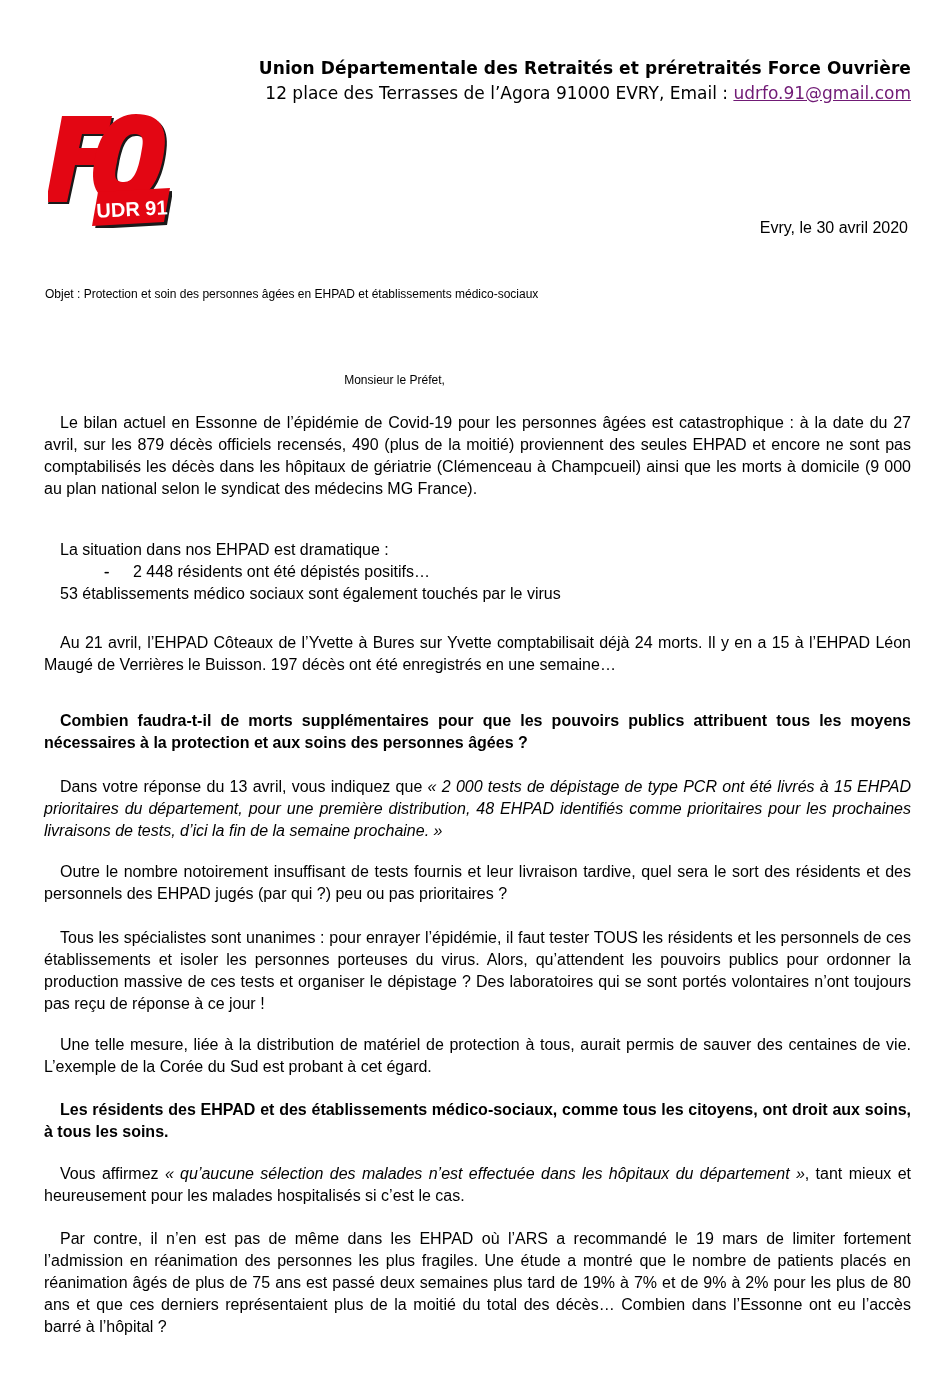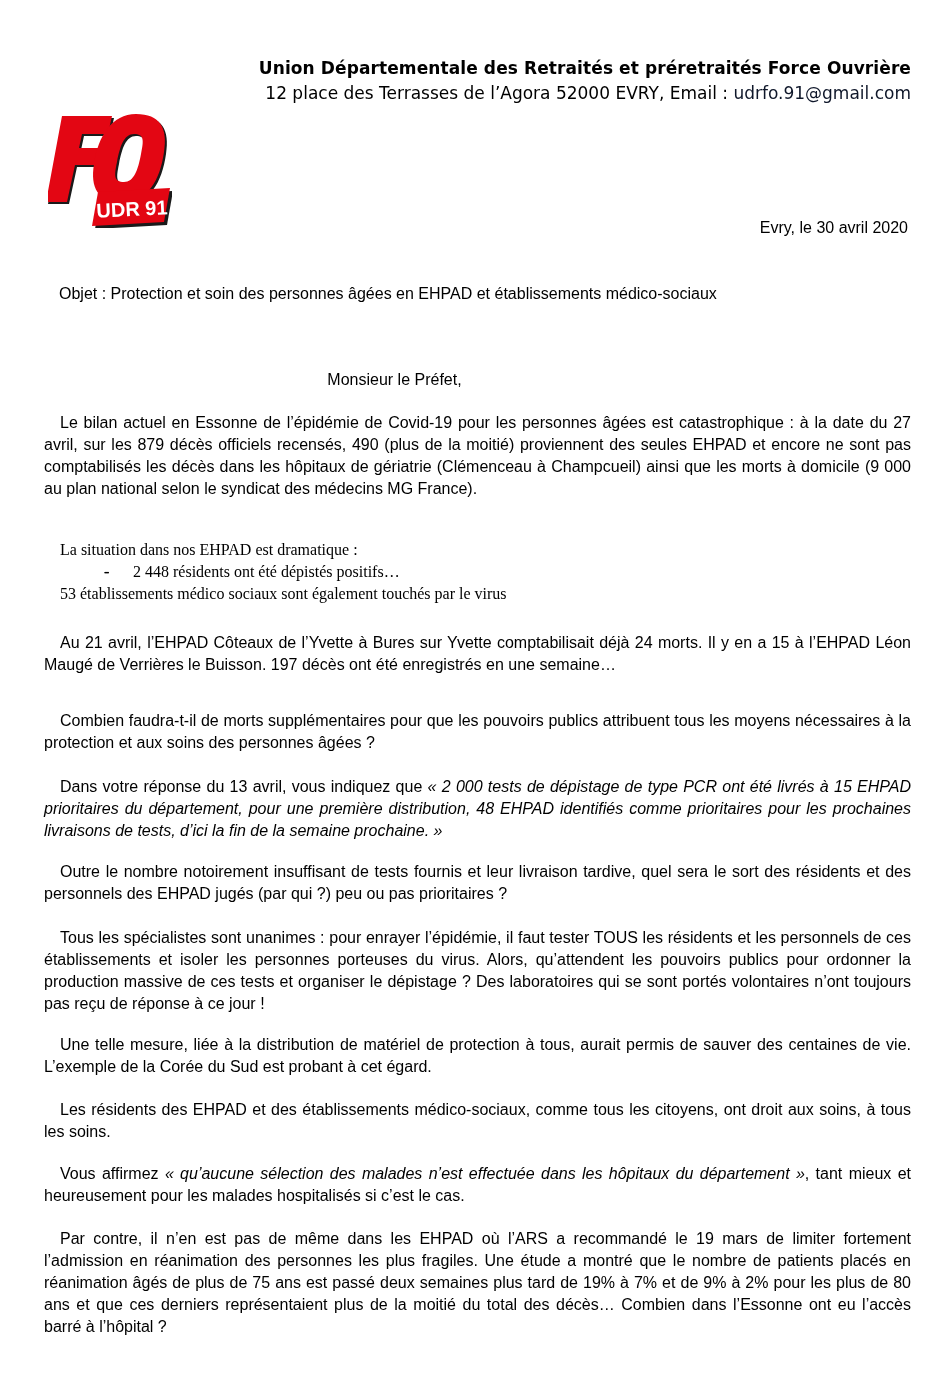--- a/index.html
+++ b/index.html
@@ -26,69 +26,70 @@
       font-size: 17px;
       font-weight: bold;
       line-height: 26px;
       letter-spacing: 0.1px;
     }
     .org-address {
       font-size: 17px;
       line-height: 24px;
     }
     .email-link {
-      color: #0f172a;
+      color: #701a75;
+      text-decoration: underline;
       cursor: pointer;
     }
     .logo {
       position: absolute;
       left: 48px;
       top: 110px;
       width: 124px;
       height: 118px;
     }
     .date-line {
       position: absolute;
       right: 33px;
       top: 218px;
       font-size: 16px;
       line-height: 20px;
     }
     .object-line {
       position: absolute;
-      left: 59px;
+      left: 45px;
       top: 284px;
-      font-size: 16px;
+      font-size: 12px;
       line-height: 20px;
     }
     .salutation {
       position: absolute;
       left: 0;
       width: 789px;
       top: 370px;
       text-align: center;
-      font-size: 16px;
+      font-size: 12px;
       line-height: 20px;
     }
     .body-text {
       position: absolute;
       left: 44px;
       width: 867px;
       font-size: 16px;
       line-height: 22px;
       text-align: justify;
     }
     .body-text p {
       margin: 0;
     }
     .indent {
       text-indent: 16px;
     }
     .bold {
-      font-weight: normal;
+      font-weight: bold;
     }
     .ital {
       font-style: italic;
     }
     .bullet-list {
       margin: 0;
       padding: 0;
       list-style: none;
     }
     .bullet-list li {
@@ -99,21 +100,21 @@
     .bullet-list li .dash {
       position: absolute;
       left: 60px;
     }
   </style>
 </head>
 <body>
 
 <div class="header">
   <div class="org-name">Union Départementale des Retraités et préretraités Force Ouvrière</div>
-  <div class="org-address"><span>12 place des Terrasses de l’Agora 52000 EVRY, Email : </span><a class="email-link">udrfo.91@gmail.com</a></div>
+  <div class="org-address"><span>12 place des Terrasses de l’Agora 91000 EVRY, Email : </span><a class="email-link">udrfo.91@gmail.com</a></div>
 </div>
 
 <div class="logo">
   <svg width="124" height="118" viewBox="0 0 124 118">
 
     <path d="M14 6 L64 6 L60 24 L34 24 L31 38 L54 38 L50 55 L27 55 L19 92 L-2 92 Z" fill="#1a1a1a" transform="translate(2,2)"></path>
     <path d="M14 6 L64 6 L60 24 L34 24 L31 38 L54 38 L50 55 L27 55 L19 92 L-2 92 Z" fill="#e30613"></path>
 
     <path d="M88 4 C112 4 120 18 116 42 C112 70 100 92 74 92 C50 92 42 78 46 54 C50 26 64 4 88 4 Z M86 24 C76 24 72 36 69 52 C66 66 66 72 76 72 C86 72 90 60 93 44 C96 30 96 24 86 24 Z" fill="#1a1a1a" fill-rule="evenodd" transform="translate(2,2)"></path>
     <path d="M88 4 C112 4 120 18 116 42 C112 70 100 92 74 92 C50 92 42 78 46 54 C50 26 64 4 88 4 Z M86 24 C76 24 72 36 69 52 C66 66 66 72 76 72 C86 72 90 60 93 44 C96 30 96 24 86 24 Z" fill="#e30613" fill-rule="evenodd"></path>
@@ -127,21 +128,21 @@
 <div class="date-line">Evry, le 30 avril 2020</div>
 
 <div class="object-line">Objet : Protection et soin des personnes âgées en EHPAD et établissements médico-sociaux</div>
 
 <div class="salutation">Monsieur le Préfet,</div>
 
 <div class="body-text" style="top:412px;">
   <p class="indent">Le bilan actuel en Essonne de l’épidémie de Covid-19 pour les personnes âgées est catastrophique : à la date du 27 avril, sur les 879 décès officiels recensés, 490 (plus de la moitié) proviennent des seules EHPAD et encore ne sont pas comptabilisés les décès dans les hôpitaux de gériatrie (Clémenceau à Champcueil) ainsi que les morts à domicile (9 000 au plan national selon le syndicat des médecins MG France).</p>
 </div>
 
-<div class="body-text" style="top:539px;font-family:Liberation Serif, serif;">
+<div class="body-text" style="top:539px;">
   <p class="indent">La situation dans nos EHPAD est dramatique :</p>
   <ul class="bullet-list">
     <li><span class="dash">-</span></li>
     <li><span class="dash">-</span><span>2 448 résidents ont été dépistés positifs…</span></li>
   </ul>
   <p class="indent">53 établissements médico sociaux sont également touchés par le virus</p>
 </div>
 
 <div class="body-text" style="top:632px;">
   <p class="indent">Au 21 avril, l’EHPAD Côteaux de l’Yvette à Bures sur Yvette comptabilisait déjà 24 morts. Il y en a 15 à l’EHPAD Léon Maugé de Verrières le Buisson. 197 décès ont été enregistrés en une semaine…</p>

